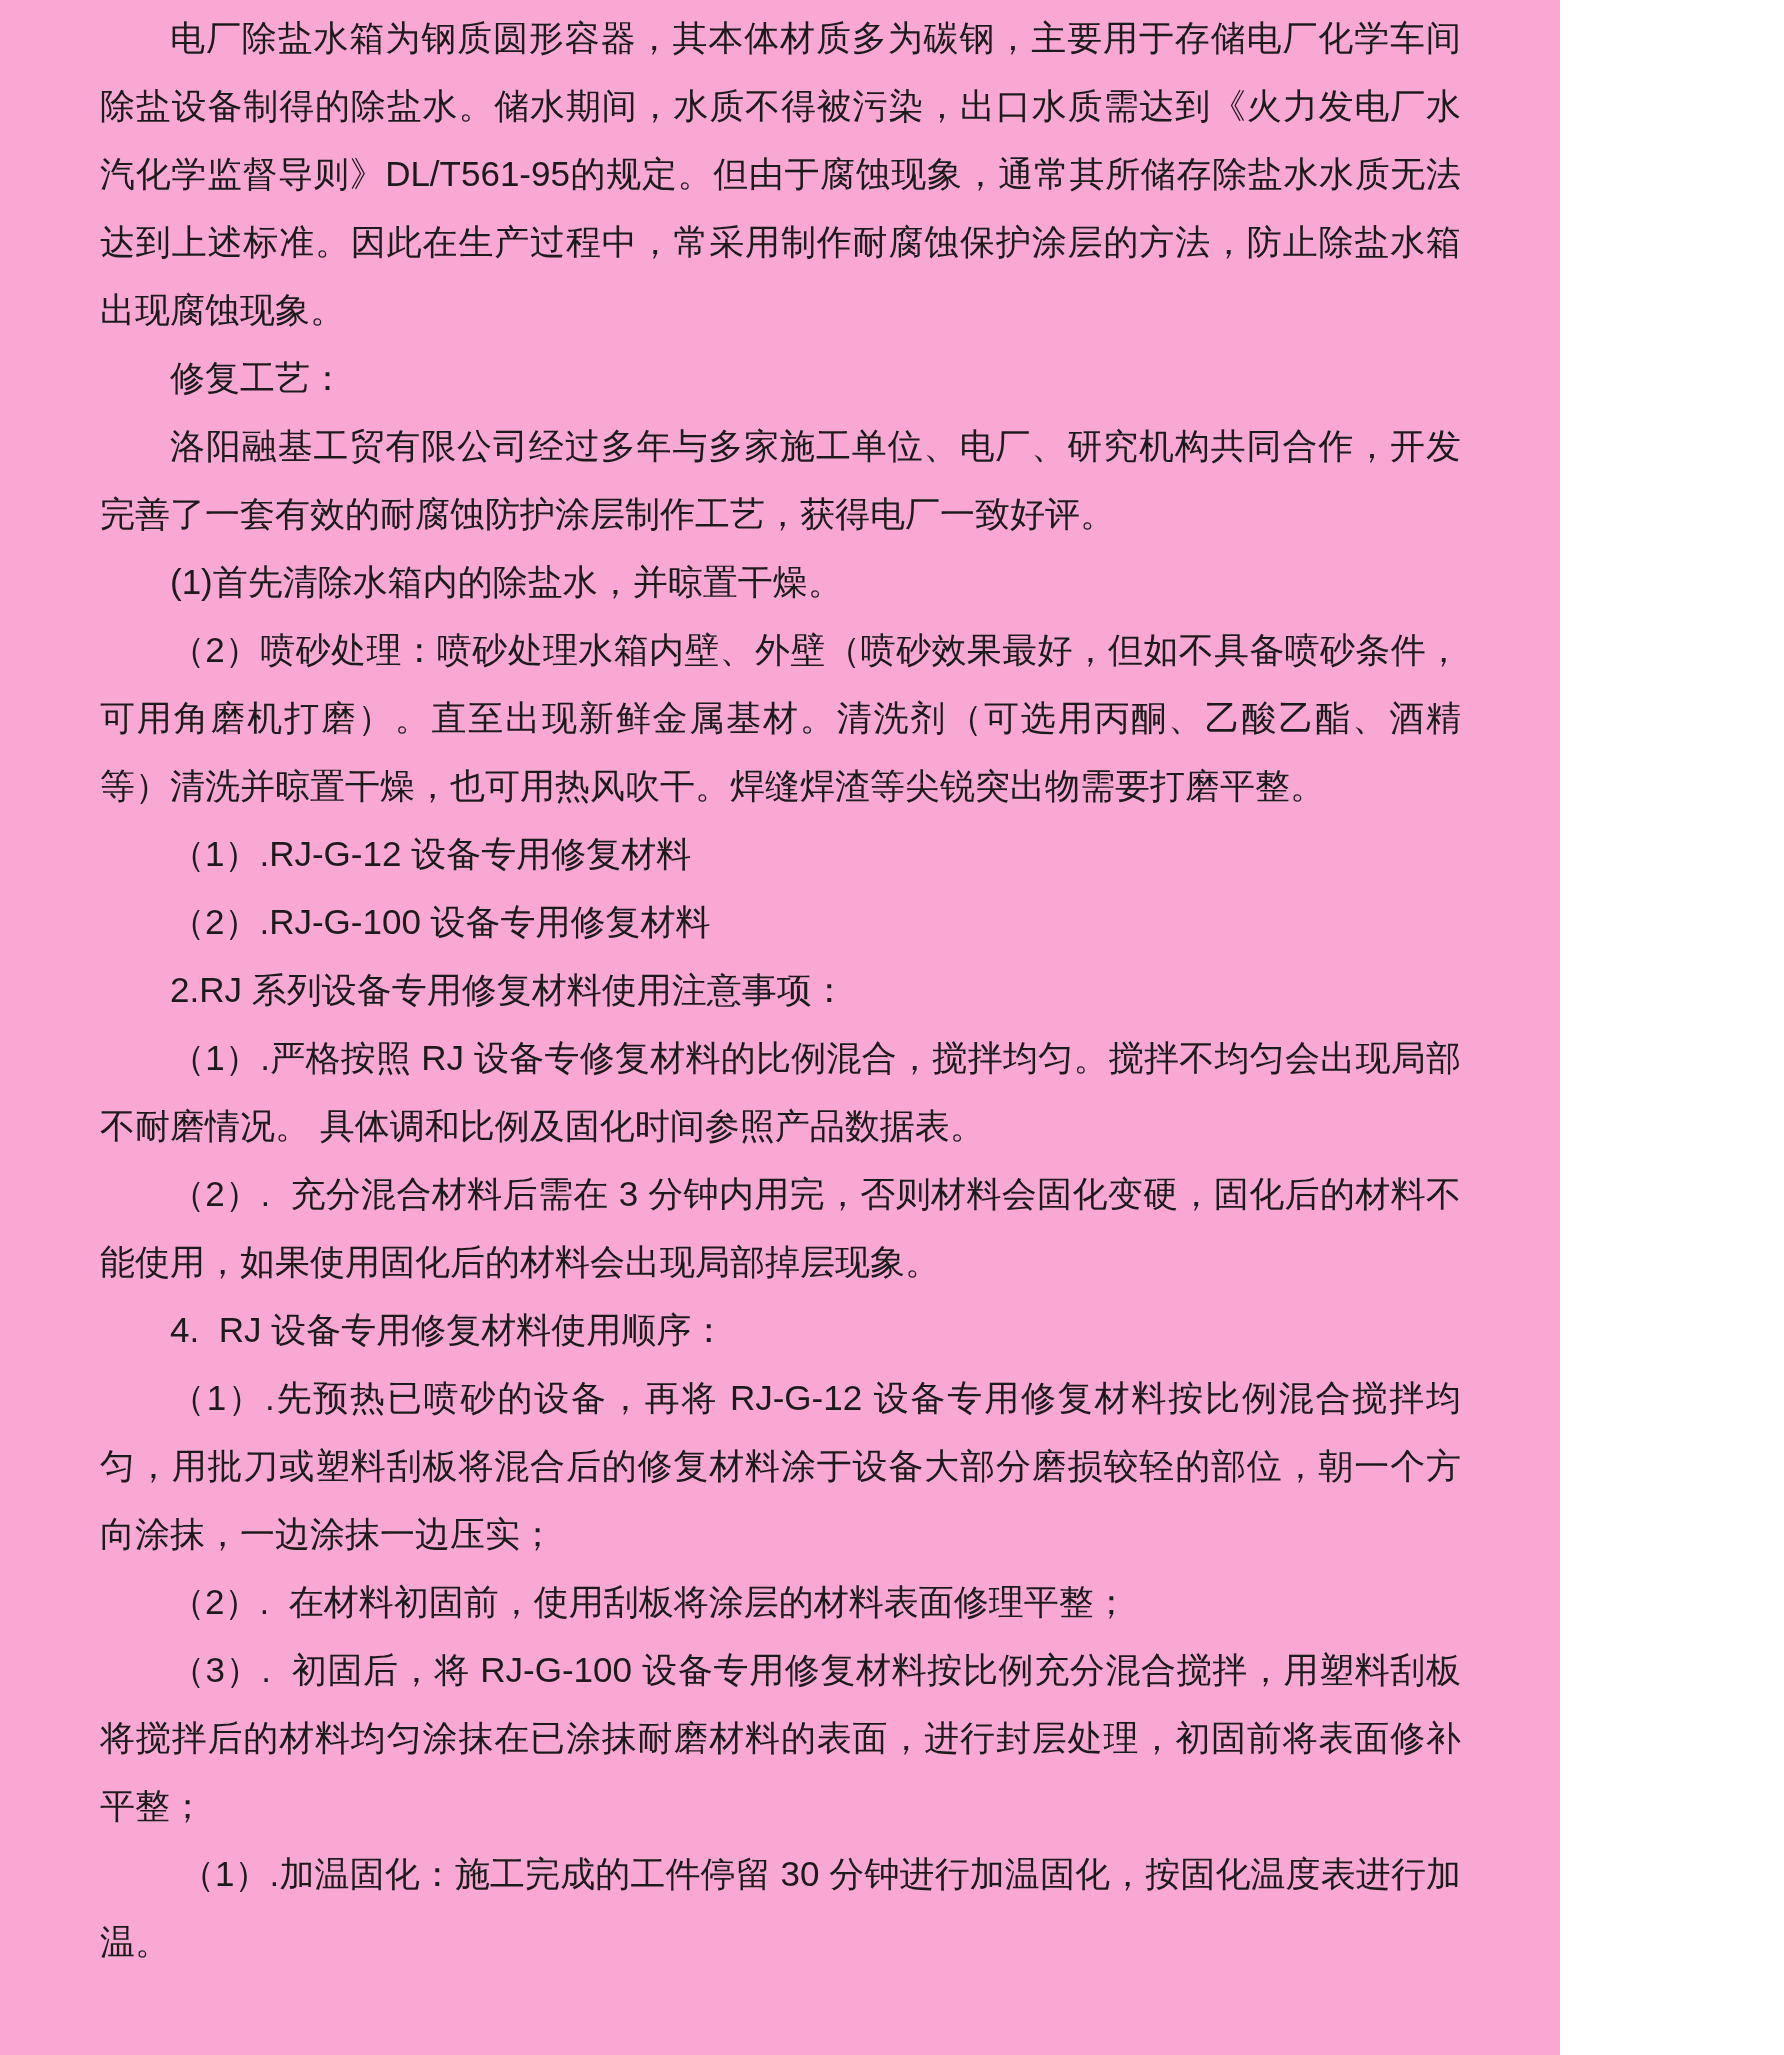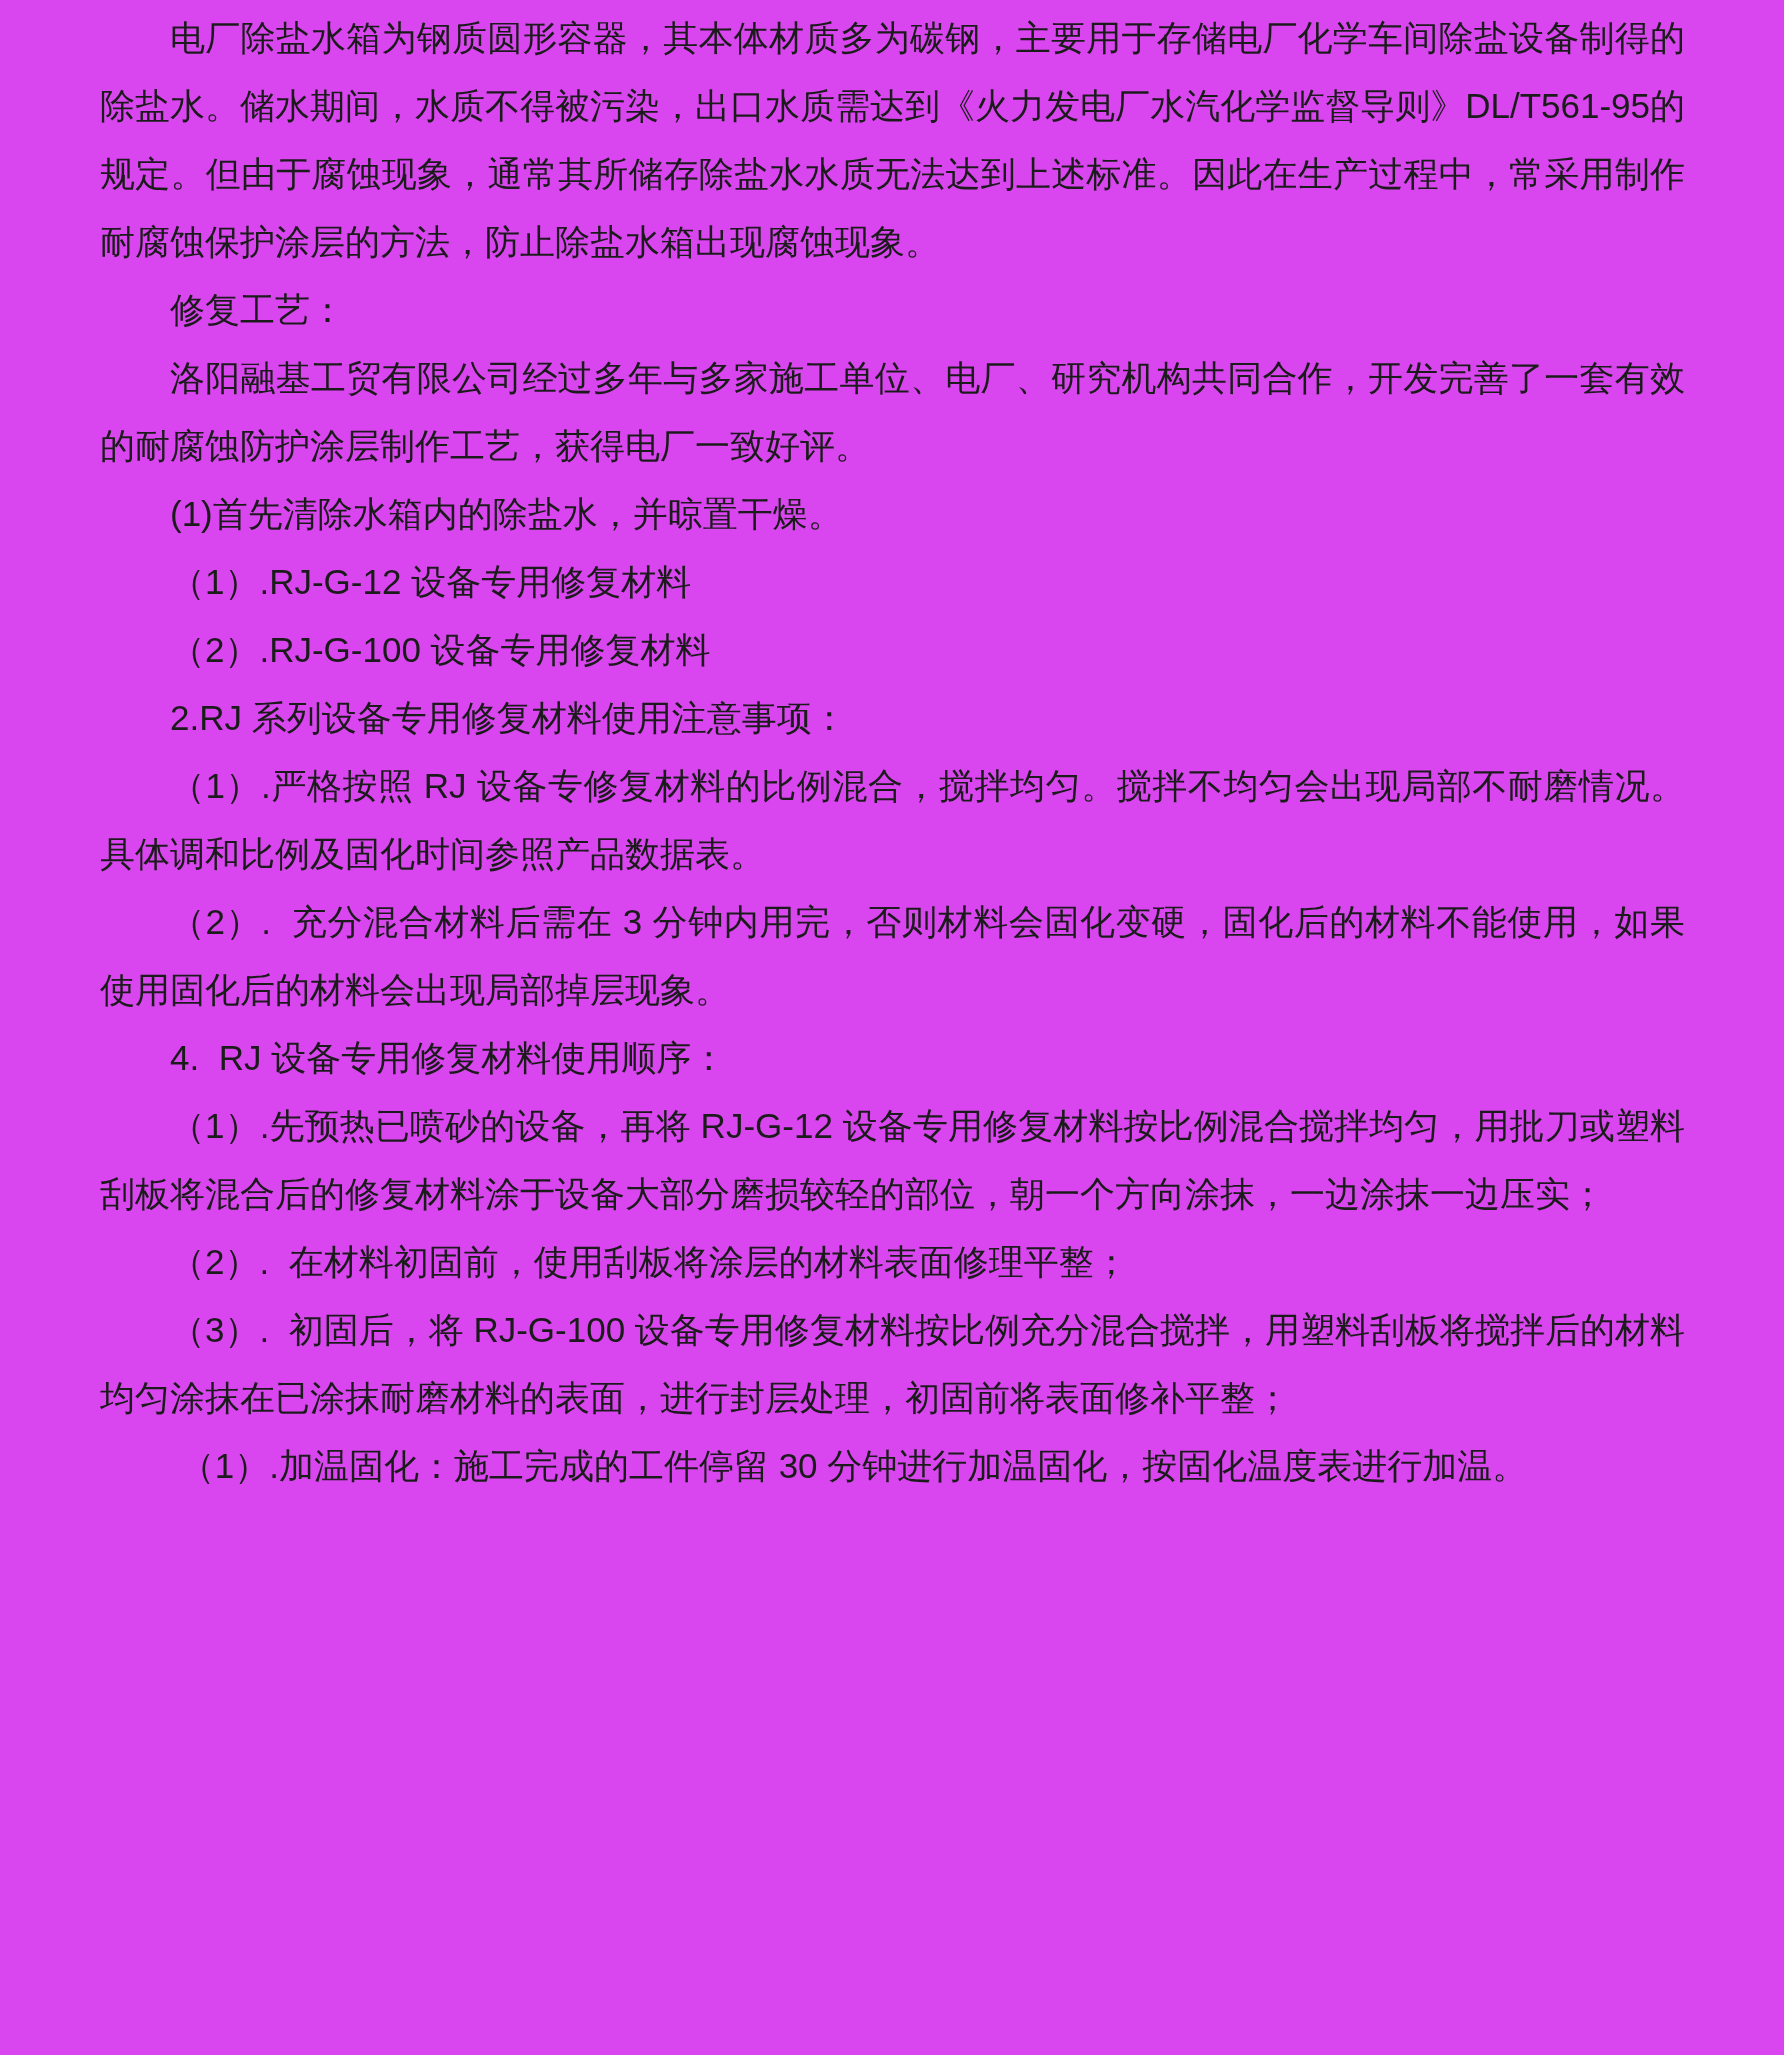--- a/index.html
+++ b/index.html
@@ -7,24 +7,24 @@
     padding: 0;
     background: #ffffff;
   }
   body {
     width: 1784px;
     height: 2056px;
     overflow: hidden;
   }
   .page {
     box-sizing: border-box;
-    width: 1784px;
+    width: 1560px;
     height: 2056px;
     padding: 3.6px 99px 0 100px;
-    background: #d946ef;
+    background: #f9a8d4;
   }
   .para {
     margin: 0;
     padding: 0;
     font-family: "Liberation Sans", "DejaVu Sans", sans-serif;
     font-size: 35px;
     line-height: 68px;
     color: #1b1b1b;
     text-indent: 2em;
     text-align: justify;
@@ -33,20 +33,21 @@
   }
 </style>
 </head>
 <body>
 
 <div class="page">
   <p class="para">电厂除盐水箱为钢质圆形容器，其本体材质多为碳钢，主要用于存储电厂化学车间除盐设备制得的除盐水。储水期间，水质不得被污染，出口水质需达到《火力发电厂水汽化学监督导则》DL/T561-95的规定。但由于腐蚀现象，通常其所储存除盐水水质无法达到上述标准。因此在生产过程中，常采用制作耐腐蚀保护涂层的方法，防止除盐水箱出现腐蚀现象。</p>
   <p class="para">修复工艺：</p>
   <p class="para">洛阳融基工贸有限公司经过多年与多家施工单位、电厂、研究机构共同合作，开发完善了一套有效的耐腐蚀防护涂层制作工艺，获得电厂一致好评。</p>
   <p class="para">(1)首先清除水箱内的除盐水，并晾置干燥。</p>
+  <p class="para">（2）喷砂处理：喷砂处理水箱内壁、外壁（喷砂效果最好，但如不具备喷砂条件，可用角磨机打磨）。直至出现新鲜金属基材。清洗剂（可选用丙酮、乙酸乙酯、酒精等）清洗并晾置干燥，也可用热风吹干。焊缝焊渣等尖锐突出物需要打磨平整。</p>
   <p class="para">（1）.RJ-G-12 设备专用修复材料</p>
   <p class="para">（2）.RJ-G-100 设备专用修复材料</p>
   <p class="para">2.RJ 系列设备专用修复材料使用注意事项：</p>
   <p class="para">（1）.严格按照 RJ 设备专修复材料的比例混合，搅拌均匀。搅拌不均匀会出现局部不耐磨情况。 具体调和比例及固化时间参照产品数据表。</p>
   <p class="para">（2）.  充分混合材料后需在 3 分钟内用完，否则材料会固化变硬，固化后的材料不能使用，如果使用固化后的材料会出现局部掉层现象。</p>
   <p class="para">4.  RJ 设备专用修复材料使用顺序：</p>
   <p class="para">（1）.先预热已喷砂的设备，再将 RJ-G-12 设备专用修复材料按比例混合搅拌均匀，用批刀或塑料刮板将混合后的修复材料涂于设备大部分磨损较轻的部位，朝一个方向涂抹，一边涂抹一边压实；</p>
   <p class="para">（2）.  在材料初固前，使用刮板将涂层的材料表面修理平整；</p>
   <p class="para">（3）.  初固后，将 RJ-G-100 设备专用修复材料按比例充分混合搅拌，用塑料刮板将搅拌后的材料均匀涂抹在已涂抹耐磨材料的表面，进行封层处理，初固前将表面修补平整；</p>
   <p class="para"> （1）.加温固化：施工完成的工件停留 30 分钟进行加温固化，按固化温度表进行加温。</p>

